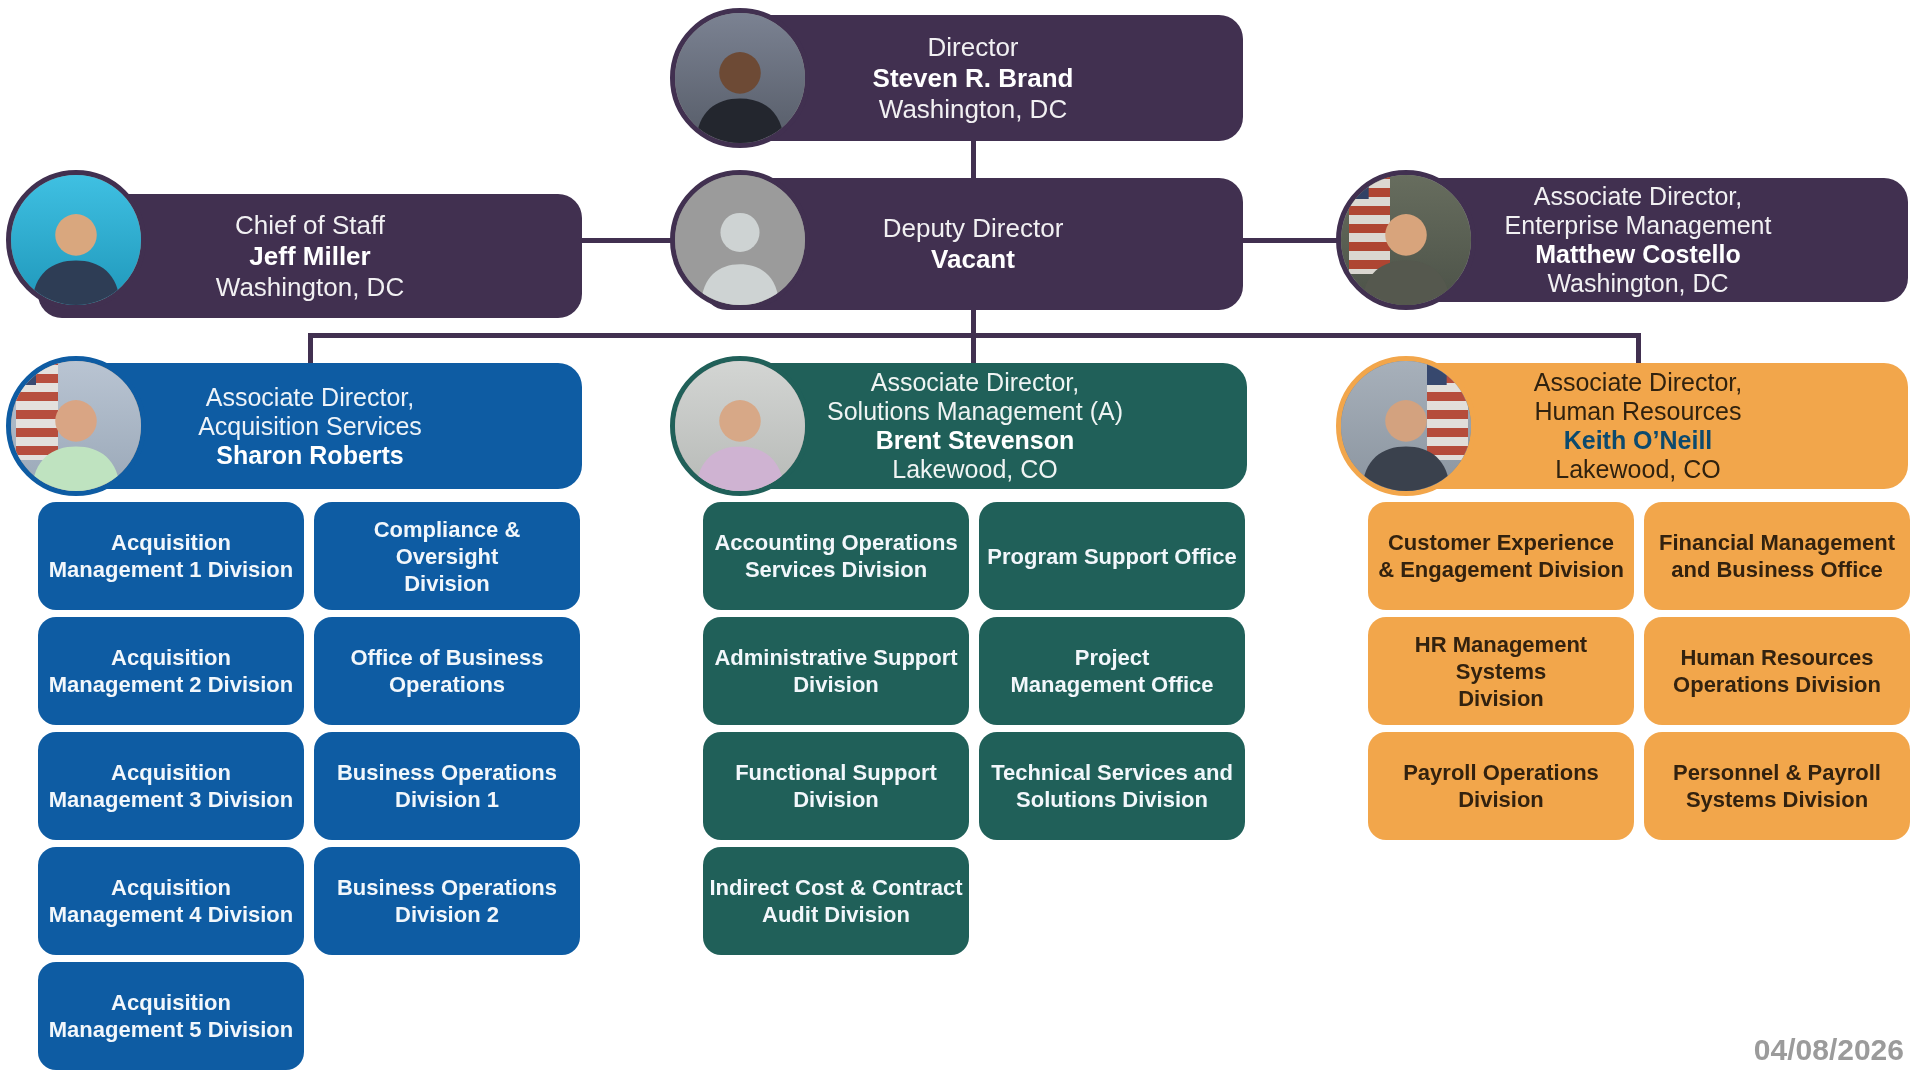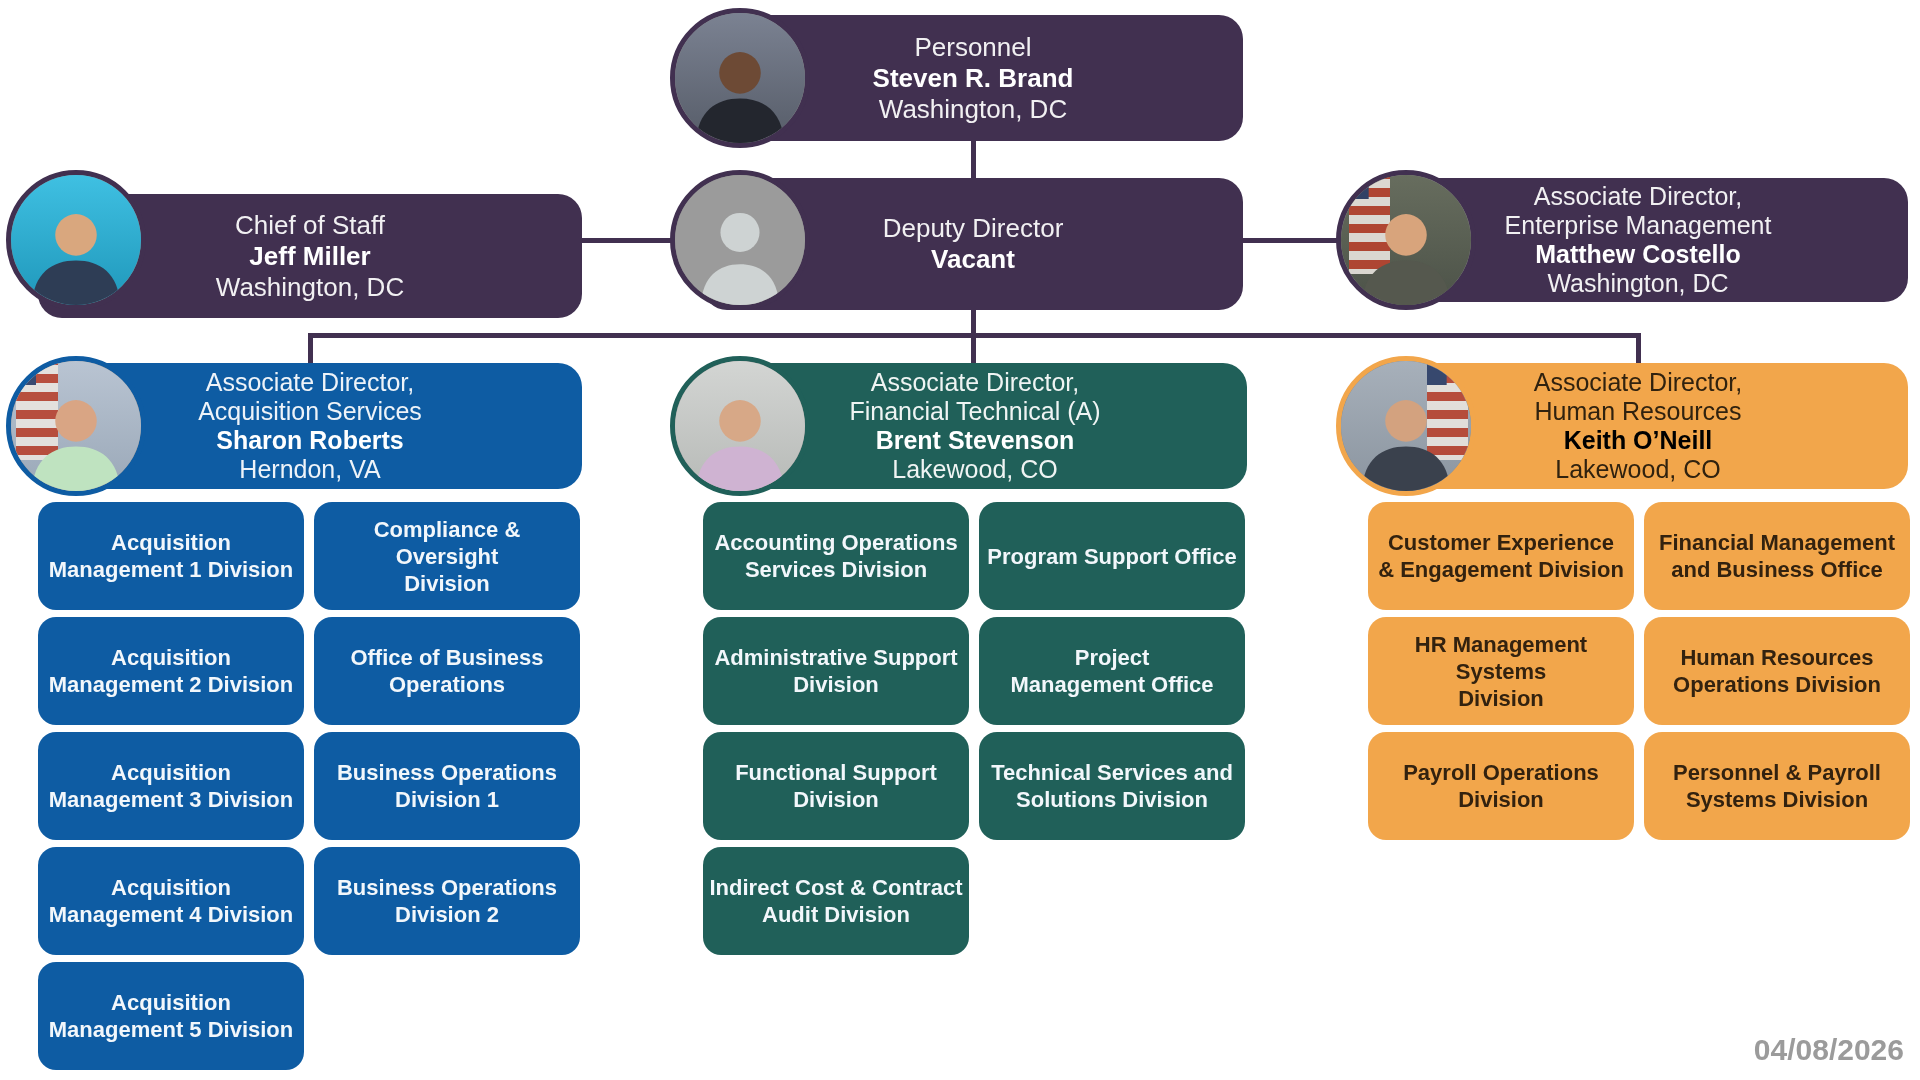--- a/index.html
+++ b/index.html
@@ -15,21 +15,21 @@
 
   
   .node{position:absolute;border-radius:24px;z-index:2;display:flex;align-items:center;justify-content:center;}
   .node.purple{background:var(--purple);}
   .node.blue{background:var(--blue);}
   .node.teal{background:var(--teal);}
   .node.orange{background:var(--orange);}
   .node-text{width:100%;text-align:center;font-size:26px;line-height:31px;color:rgba(255,255,255,0.93);}
   .node.orange .node-text{color:#30220F;}
   .node-text .name{font-weight:700;color:#ffffff;}
-  .node.orange .node-text .name{color:#000000;}
+  .node.orange .node-text .name{color:#0c4a6e;}
 
   
   .div-box{position:absolute;width:266px;height:108px;border-radius:18px;z-index:2;
     display:flex;align-items:center;justify-content:center;text-align:center;padding:6px;box-sizing:border-box;}
   .div-box.blue{background:var(--blue);}
   .div-box.teal{background:var(--teal);}
   .div-box.orange{background:var(--orange);}
   .div-label{white-space:pre-line;font-weight:700;font-size:22px;line-height:27px;color:#F2F7FB;}
   .div-box.orange .div-label{color:#33220F;}
 
@@ -52,21 +52,21 @@
   <div class="conn" style="left:971px;top:141px;width:5px;height:40px"></div>
   <div class="conn" style="left:560px;top:238px;width:152px;height:5px"></div>
   <div class="conn" style="left:1228px;top:238px;width:150px;height:5px"></div>
   <div class="conn" style="left:971px;top:302px;width:5px;height:66px"></div>
   <div class="conn" style="left:308px;top:333px;width:1333px;height:5px"></div>
   <div class="conn" style="left:308px;top:333px;width:5px;height:35px"></div>
   <div class="conn" style="left:1636px;top:333px;width:5px;height:35px"></div>
 
   <section class="node purple" style="left:703px;top:15px;width:540px;height:126px">
     <div class="node-text">
-      <div>Personnel</div>
+      <div>Director</div>
       <div class="name">Steven R. Brand</div>
       <div>Washington, DC</div>
     </div>
   </section>
   <div class="avatar" style="left:670px;top:8px;--ring:var(--purple)">
     <div class="photo" style="background:linear-gradient(180deg,#7b8292,#565c68)">
       <svg class="person" viewBox="0 0 100 100" aria-hidden="true">
         <circle cx="50" cy="40" r="17" fill="#6d4a35"></circle>
         <path d="M14 100 C14 72 30 61 50 61 C70 61 86 72 86 100 Z" fill="#23262e"></path>
       </svg>
@@ -120,37 +120,36 @@
         <path d="M14 100 C14 72 30 61 50 61 C70 61 86 72 86 100 Z" fill="#55584e"></path>
       </svg>
     </div>
   </div>
 
   <section class="node blue" style="left:38px;top:363px;width:544px;height:126px">
     <div class="node-text" style="font-size:25px;line-height:29px;">
       <div>Associate Director,</div>
       <div>Acquisition Services</div>
       <div class="name">Sharon Roberts</div>
-      <div>Herndon, VA</div>
     </div>
   </section>
   <div class="avatar" style="left:6px;top:356px;--ring:var(--blue)">
     <div class="photo" style="background:linear-gradient(180deg,#b9c4d2,#9aa8b8)">
       <span class="flag" style="left:4%"></span>
       <svg class="person" viewBox="0 0 100 100" aria-hidden="true">
         <circle cx="50" cy="40" r="17" fill="#d9a584"></circle>
         <path d="M14 100 C14 72 30 61 50 61 C70 61 86 72 86 100 Z" fill="#bfe3c0"></path>
       </svg>
     </div>
   </div>
 
   <section class="node teal" style="left:703px;top:363px;width:544px;height:126px">
     <div class="node-text" style="font-size:25px;line-height:29px;">
       <div>Associate Director,</div>
-      <div>Financial Technical (A)</div>
+      <div>Solutions Management (A)</div>
       <div class="name">Brent Stevenson</div>
       <div>Lakewood, CO</div>
     </div>
   </section>
   <div class="avatar" style="left:670px;top:356px;--ring:var(--teal)">
     <div class="photo" style="background:linear-gradient(180deg,#d3d5d3,#b7bab7)">
       <svg class="person" viewBox="0 0 100 100" aria-hidden="true">
         <circle cx="50" cy="40" r="17" fill="#d7a887"></circle>
         <path d="M14 100 C14 72 30 61 50 61 C70 61 86 72 86 100 Z" fill="#cfb3d2"></path>
       </svg>

